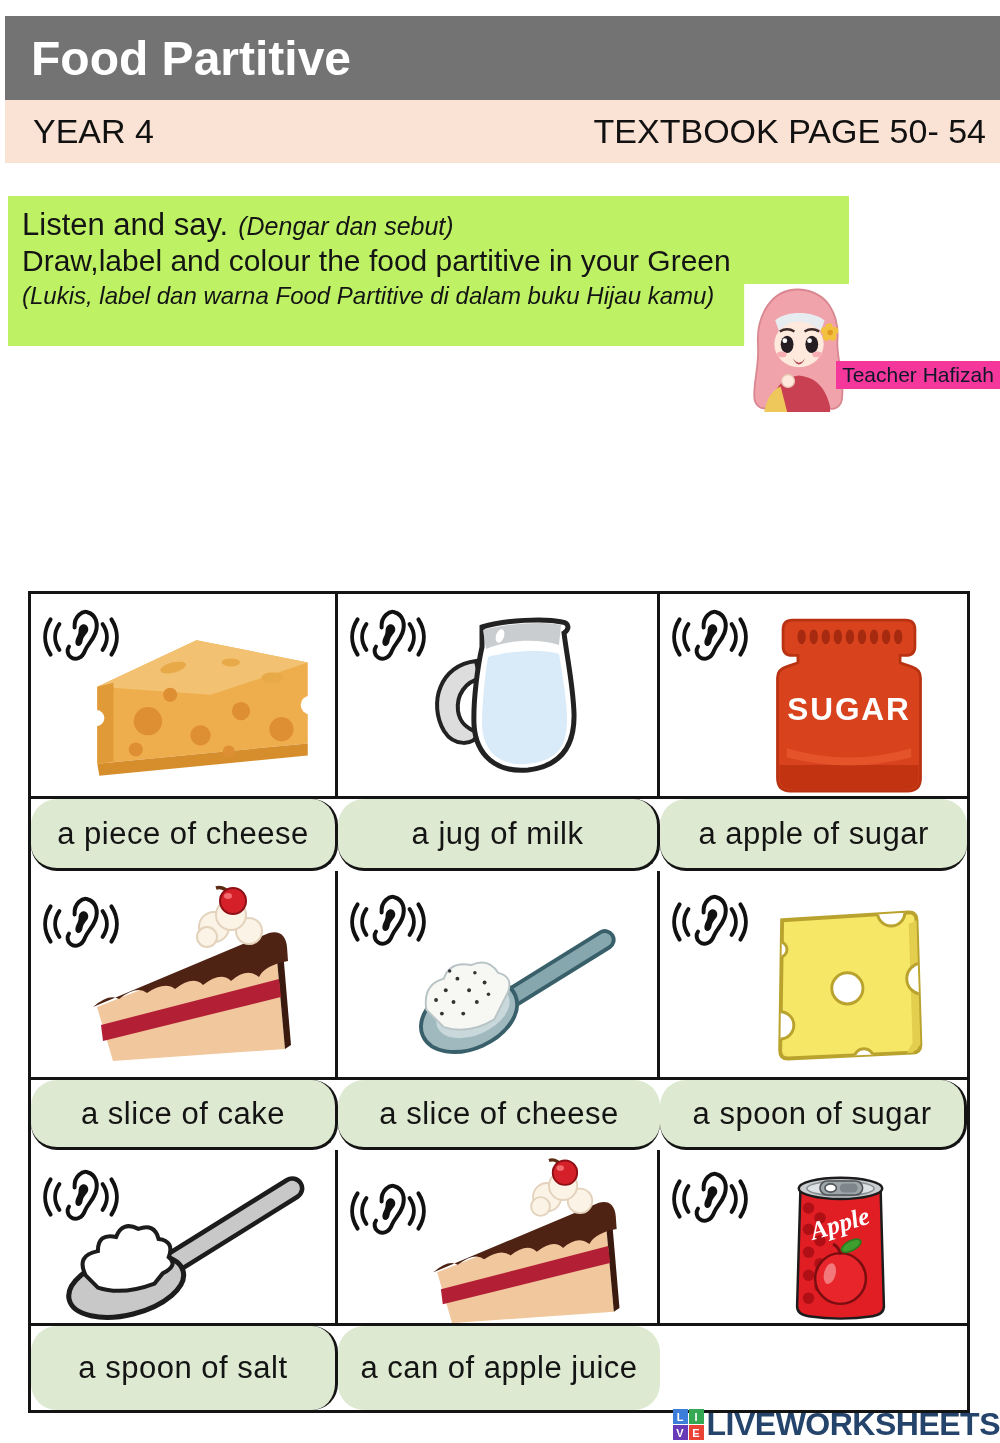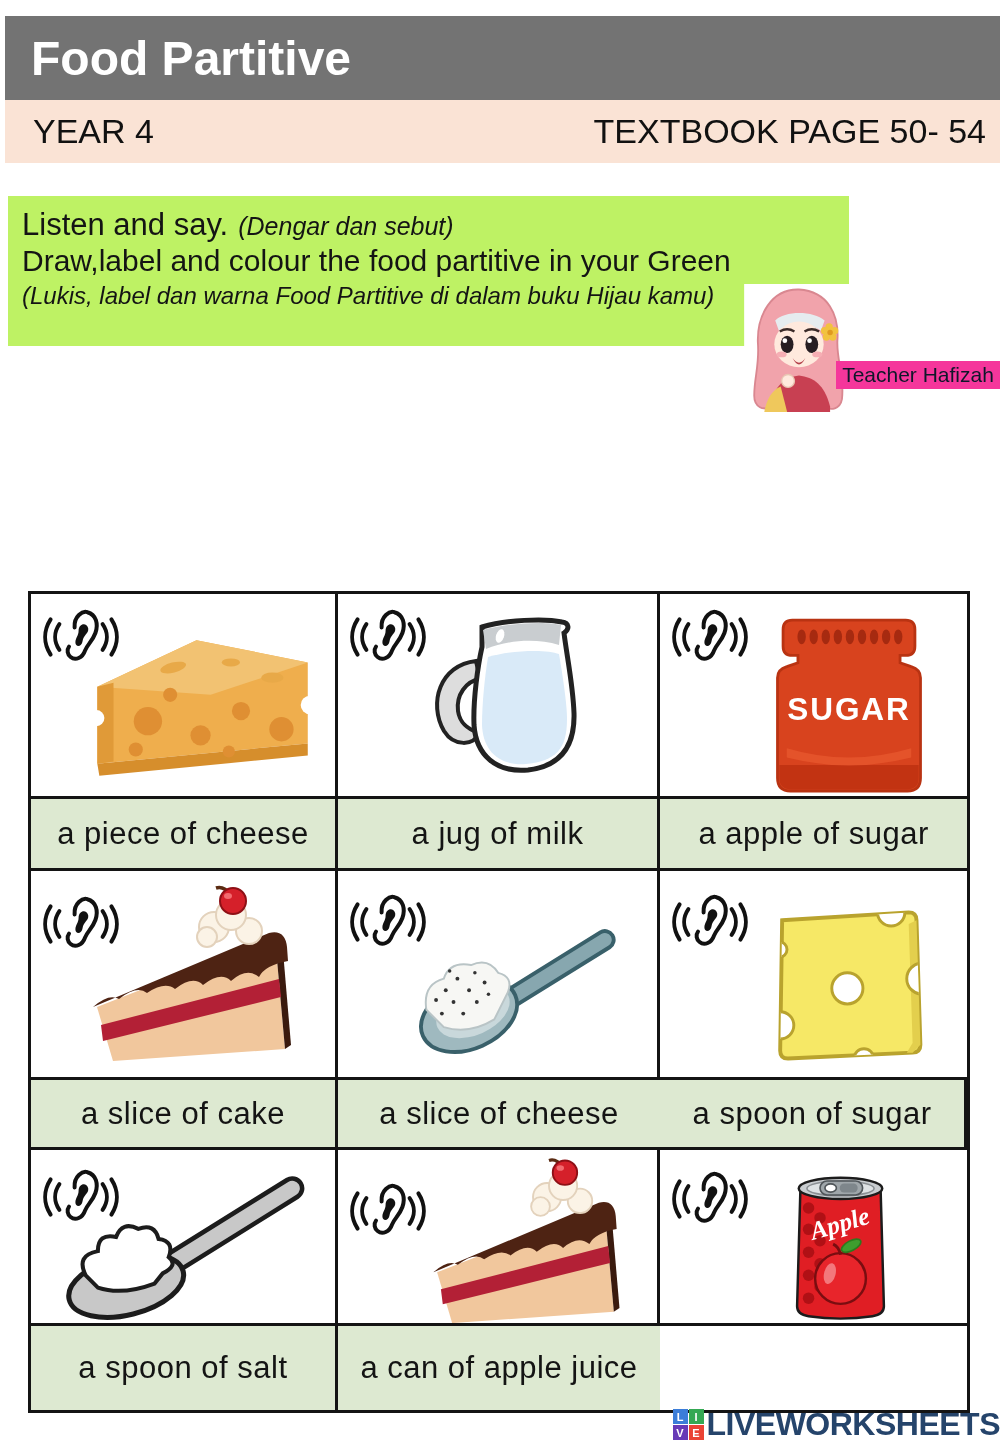--- a/index.html
+++ b/index.html
@@ -16,21 +16,21 @@
   .instr .l1 .note{font-size:25px;font-style:italic;margin-left:10px;}
   .instr .l2,.instr .l3{font-size:30px;color:#141414;white-space:nowrap;line-height:1.22;}
   .instr .l4{font-size:24px;font-style:italic;color:#141414;white-space:nowrap;margin-top:2px;}
   .avatar{position:absolute;left:742px;top:284px;width:114px;height:128px;}
   .badge{position:absolute;left:836px;top:361px;width:164px;height:28px;background:#F5369B;color:#0f172a;font-size:21px;display:flex;align-items:center;justify-content:center;}
   
   .grid{position:absolute;left:28px;top:583px;width:942px;height:822px;box-sizing:border-box;border:3px solid #141414;display:grid;grid-template-columns:1fr 1.05fr 1fr;grid-template-rows:205px 72px 209px 70px 176px auto;margin-top:8px;}
   .cell{border-right:3px solid #141414;border-bottom:3px solid #141414;position:relative;background:#fff;overflow:hidden;}
   .cell.lastcol{border-right:none;}
   .cell.lastrow{border-bottom:none;}
-  .label{background:#DDE9D1;display:flex;align-items:center;justify-content:center;font-size:31px;color:#141414;letter-spacing:.5px;}
+  .label{background:#DDE9D1;display:flex;align-items:center;justify-content:center;font-size:31px;color:#141414;letter-spacing:.5px;border-radius:26px;}
   .ear{position:absolute;left:10px;top:12px;width:80px;height:62px;}
   .art{position:absolute;}
   
   .footer{position:absolute;right:0px;top:1406px;display:flex;align-items:center;}
   .lwlogo{display:grid;grid-template-columns:15px 15px;grid-template-rows:15px 15px;gap:1px;margin-right:3px;}
   .lwlogo span{color:#fff;font-size:11px;font-weight:bold;display:flex;align-items:center;justify-content:center;}
   .lw-l{background:#3B7DD8;} .lw-i{background:#34A853;} .lw-v{background:#673AB7;} .lw-e{background:#EA4335;}
   .brand{color:#25446B;font-size:32px;font-weight:bold;letter-spacing:-0.5px;}
 </style>
 </head>

